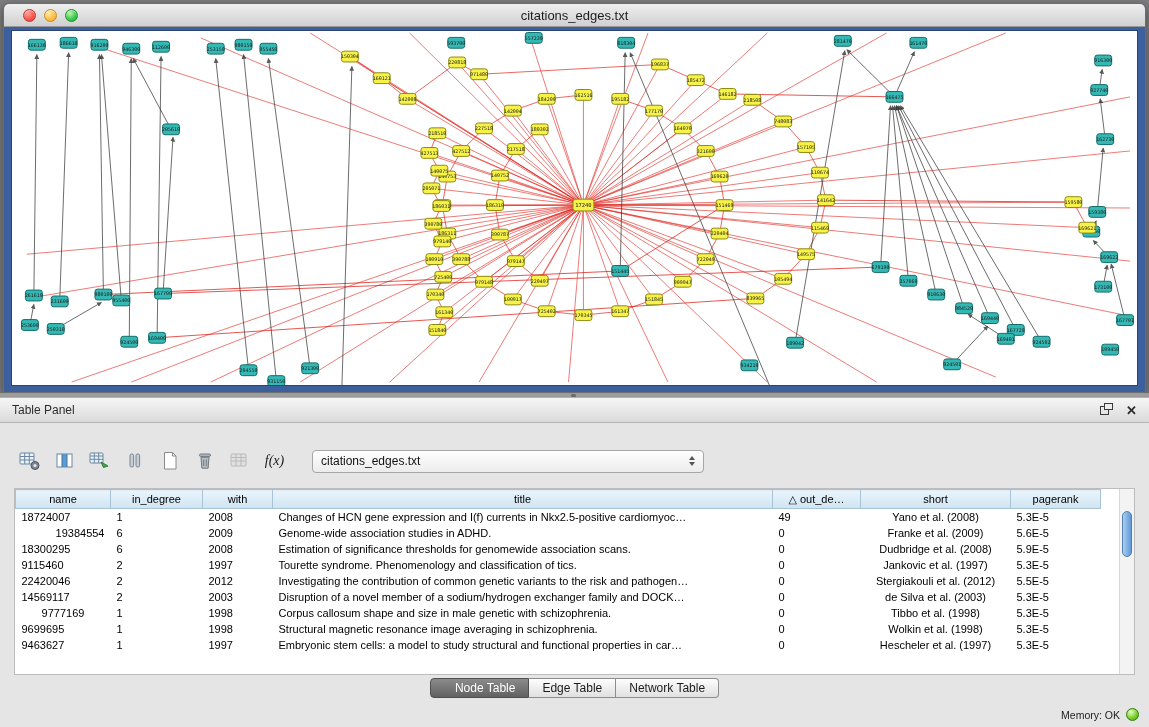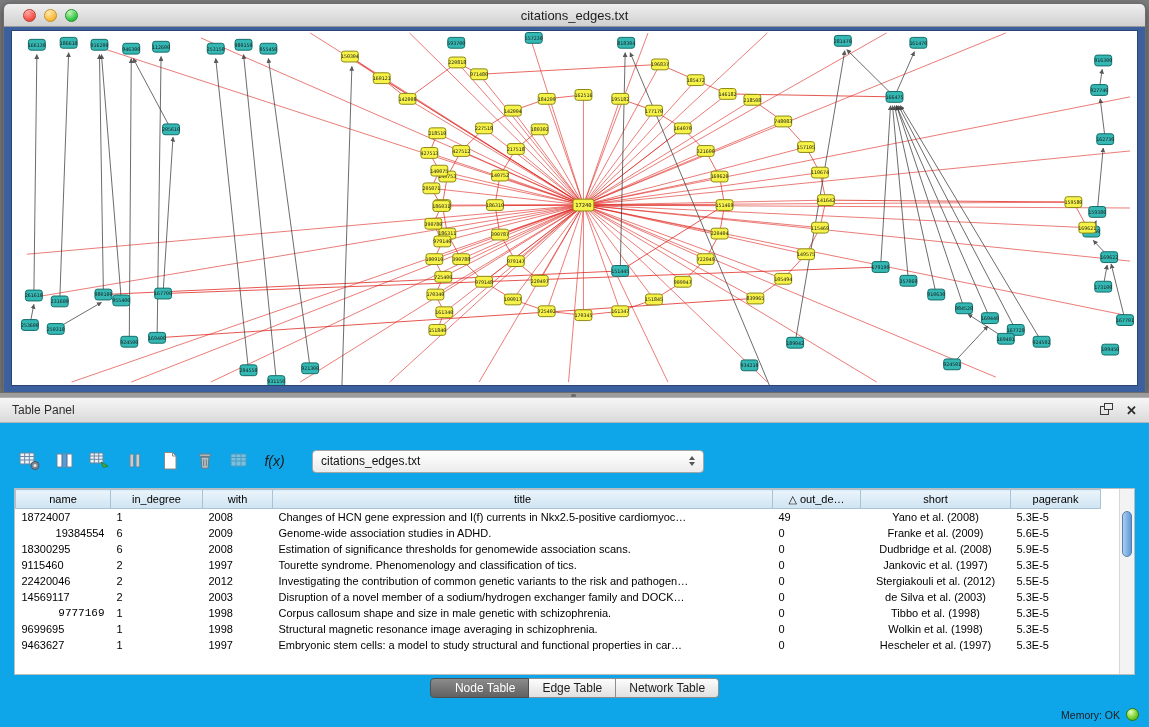--- a/index.html
+++ b/index.html
@@ -19,30 +19,30 @@
   .light.green  { background:radial-gradient(circle at 35% 30%, #c4f2ad, #35c94a 60%, #22a233); border:1px solid #1f9129; }
   .window-title { flex:1; text-align:center; font-size:13px; color:#1d1d1d; }
   .canvas-frame { height:366px; padding:3px 7px 7px 7px; background:#3c5f9d; }
   #graph-svg { width:100%; height:100%; background:#ffffff; display:block; border:1px solid #2b4572; }
   #graph-svg text { font-family:"DejaVu Sans Mono", monospace; pointer-events:none; }
 
   .divider { position:absolute; top:393px; left:0; width:1149px; height:4px; background:#9c9c9c; }
   .divider .handle-dot { position:absolute; left:571px; top:1px; width:5px; height:3px; border-radius:2px; background:#6b6b6b; }
 
   
-  .table-panel { position:absolute; top:397px; left:0; width:1149px; height:330px; background:#0ea5e9; border-top:1px solid #b2b2b2; }
+  .table-panel { position:absolute; top:397px; left:0; width:1149px; height:330px; background:#e5e5e5; border-top:1px solid #b2b2b2; }
   .panel-header { height:25px; background:linear-gradient(#f6f6f6,#dadada); border-bottom:1px solid #b5b5b5;
     display:flex; align-items:center; padding:0 12px; }
   .panel-title { font-size:12px; color:#2e2e2e; }
   .header-icons { margin-left:auto; display:flex; gap:13px; align-items:center; }
   .close-x { font-size:13px; font-weight:bold; color:#2c2c2c; line-height:1; cursor:default; }
 
   .toolbar { position:absolute; top:48px; left:16px; display:flex; align-items:center; gap:8px; height:30px; }
   .tool-btn { width:27px; height:26px; display:flex; align-items:center; justify-content:center; border-radius:3px; }
-  .fx-btn { font-family:Liberation Sans, sans-serif; font-style:italic; font-size:14px; color:#1a1a1a; padding:0 4px; }
+  .fx-btn { font-family:Liberation Serif, serif; font-style:italic; font-size:14px; color:#1a1a1a; padding:0 4px; }
   .dropdown { margin-left:16px; width:392px; height:23px; background:linear-gradient(#ffffff,#ececec);
     border:1px solid #a6a6a6; border-radius:4px; display:flex; align-items:center; padding:0 8px; font-size:12px; color:#111; }
   .dd-arrows { margin-left:auto; display:flex; flex-direction:column; gap:2px; }
   .dd-arrows .up { width:0; height:0; border-left:3.5px solid transparent; border-right:3.5px solid transparent; border-bottom:4px solid #555; }
   .dd-arrows .down { width:0; height:0; border-left:3.5px solid transparent; border-right:3.5px solid transparent; border-top:4px solid #555; }
 
   .table-viewport { position:absolute; top:90px; left:14px; width:1121px; height:187px; background:#fff; border:1px solid #bcbcbc; overflow:hidden; }
   table.data { border-collapse:collapse; table-layout:fixed; font-size:11px; color:#000; }
   table.data th { height:19px; background:linear-gradient(#eaf4fb,#cfe4f2); border:1px solid #a8c3d6;
     font-weight:normal; font-size:11px; text-align:center; overflow:hidden; white-space:nowrap; }
@@ -862,21 +862,21 @@
           <tr>
             <td style="text-align: left;">14569117</td>
             <td style="text-align: left;">2</td>
             <td style="text-align: left;">2003</td>
             <td style="text-align: left;">Disruption of a novel member of a sodium/hydrogen exchanger family and DOCK…</td>
             <td style="text-align: left;">0</td>
             <td style="text-align: center;">de Silva et al. (2003)</td>
             <td style="text-align: left;">5.3E-5</td>
           </tr>
           <tr>
-            <td style="text-align: right; font-family: Liberation Mono, monospace;">9777169</td>
+            <td style="text-align: center;">9777169</td>
             <td style="text-align: left;">1</td>
             <td style="text-align: left;">1998</td>
             <td style="text-align: left;">Corpus callosum shape and size in male genetic with schizophrenia.</td>
             <td style="text-align: left;">0</td>
             <td style="text-align: center;">Tibbo et al. (1998)</td>
             <td style="text-align: left;">5.3E-5</td>
           </tr>
           <tr>
             <td style="text-align: left;">9699695</td>
             <td style="text-align: left;">1</td>

